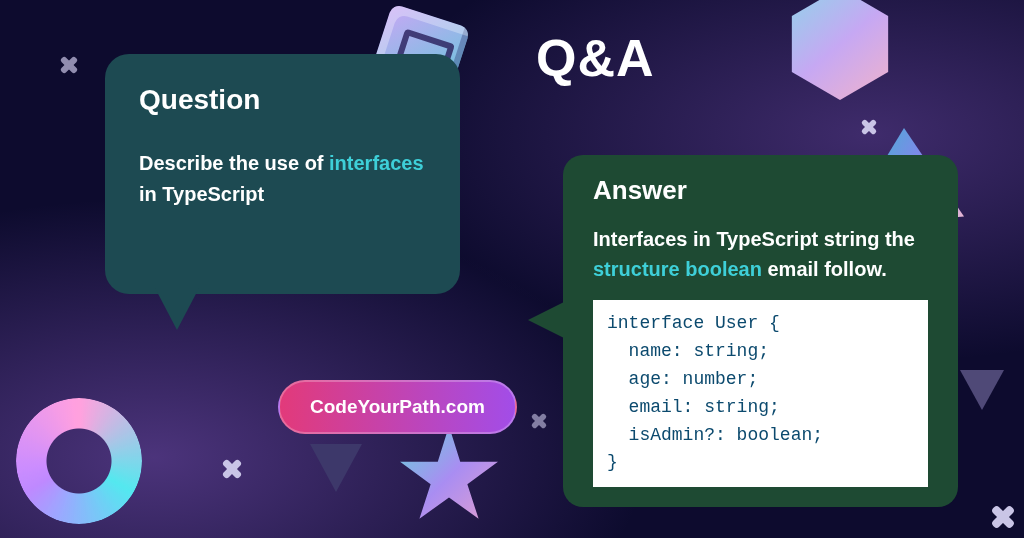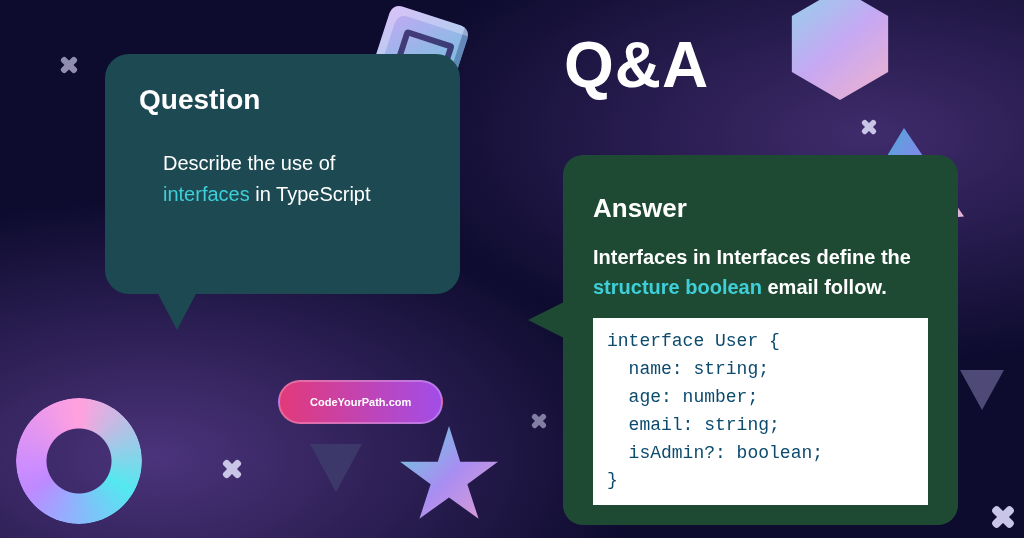--- a/index.html
+++ b/index.html
@@ -26,55 +26,54 @@
     }
     .question-card h2 {
       color: #ffffff;
       font-size: 28px;
       font-weight: 700;
       margin-bottom: 32px;
     }
     .question-body {
       color: #ffffff;
       font-size: 20px;
-      font-weight: 400;
+      font-weight: 700;
       line-height: 1.55;
-      margin-left: 24px;
     }
     .highlight { color: #3ecfd8; }
     .question-tail {
       position: absolute;
       left: 155px;
       top: 288px;
       width: 0;
       height: 0;
       border-left: 22px solid transparent;
       border-right: 22px solid transparent;
       border-top: 42px solid #1d4a52;
     }
 
     .qa-title {
       position: absolute;
-      left: 564px;
+      left: 536px;
       top: 28px;
       color: #ffffff;
-      font-size: 64px;
+      font-size: 52px;
       font-weight: 900;
       font-family: Impact, "Arial Black", sans-serif;
       letter-spacing: 1px;
     }
 
     .answer-card {
       position: absolute;
       left: 563px;
       top: 155px;
       width: 395px;
       background: #1e4a33;
       border-radius: 20px;
-      padding: 38px 30px 20px;
+      padding: 20px 30px 20px;
     }
     .answer-card h2 {
       color: #ffffff;
       font-size: 26px;
       font-weight: 700;
       margin-bottom: 18px;
     }
     .answer-body {
       color: #ffffff;
       font-size: 20px;
@@ -103,21 +102,21 @@
     }
 
     .badge {
       position: absolute;
       left: 278px;
       top: 380px;
       padding: 14px 30px;
       border-radius: 999px;
       background: linear-gradient(90deg, #e23a7a, #a24de8);
       color: #ffffff;
-      font-size: 11px;
+      font-size: 19px;
       font-weight: 700;
       border: 2px solid rgba(255,255,255,0.25);
     }
 
     
     .torus {
       position: absolute;
       left: 16px; top: 398px;
       width: 126px; height: 126px;
       border-radius: 50%;
@@ -210,21 +209,21 @@
   <p class="question-body">
     <span>Describe the use of </span><span class="highlight">interfaces</span><span> in TypeScript</span>
   </p>
 </div>
 <div class="question-tail"></div>
 
 <div class="answer-tail"></div>
 <div class="answer-card">
   <h2>Answer</h2>
   <p class="answer-body">
-    <span>Interfaces in Interfaces define the </span><span class="highlight">structure boolean</span><span> email follow.</span>
+    <span>Interfaces in TypeScript string the </span><span class="highlight">structure boolean</span><span> email follow.</span>
   </p>
   <div class="code-block">interface User {
   name: string;
   age: number;
   email: string;
   isAdmin?: boolean;
 }</div>
 </div>
 
 <div class="badge">CodeYourPath.com</div>

